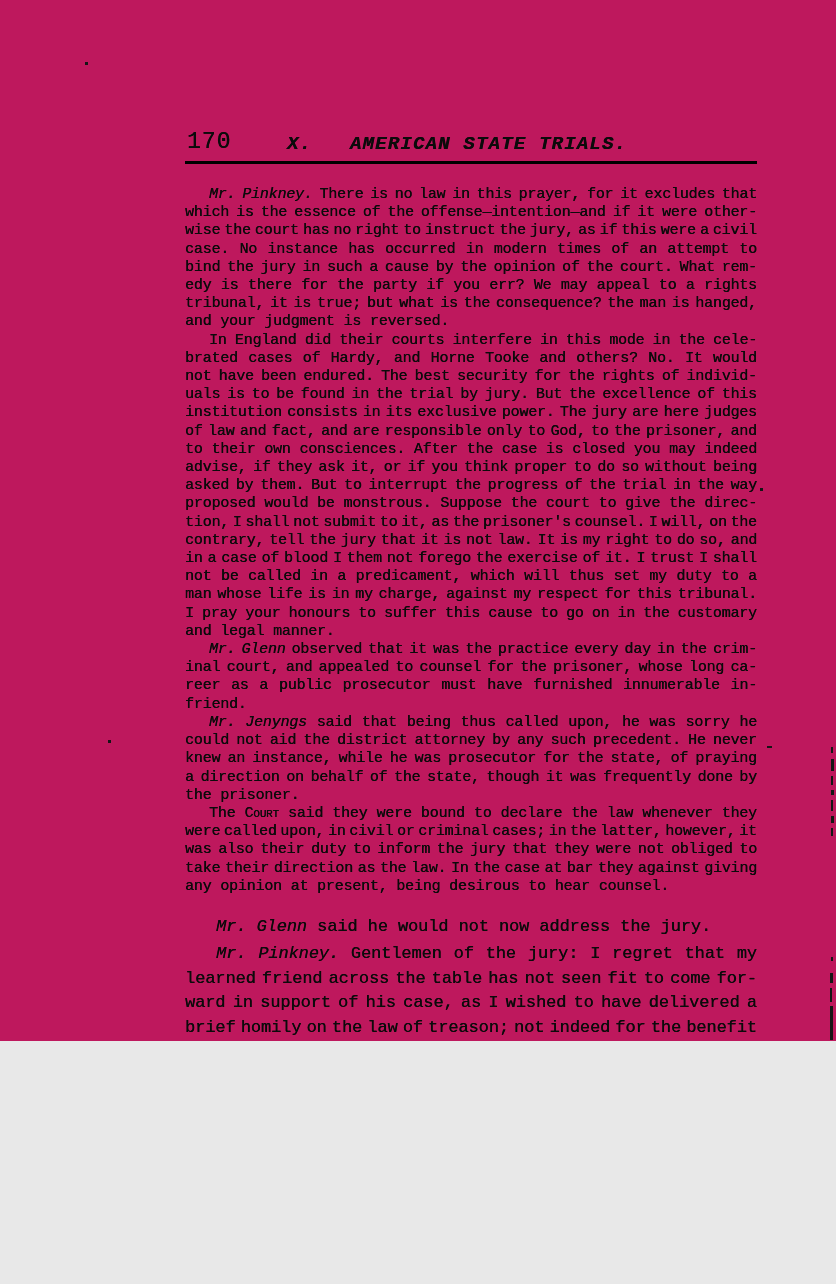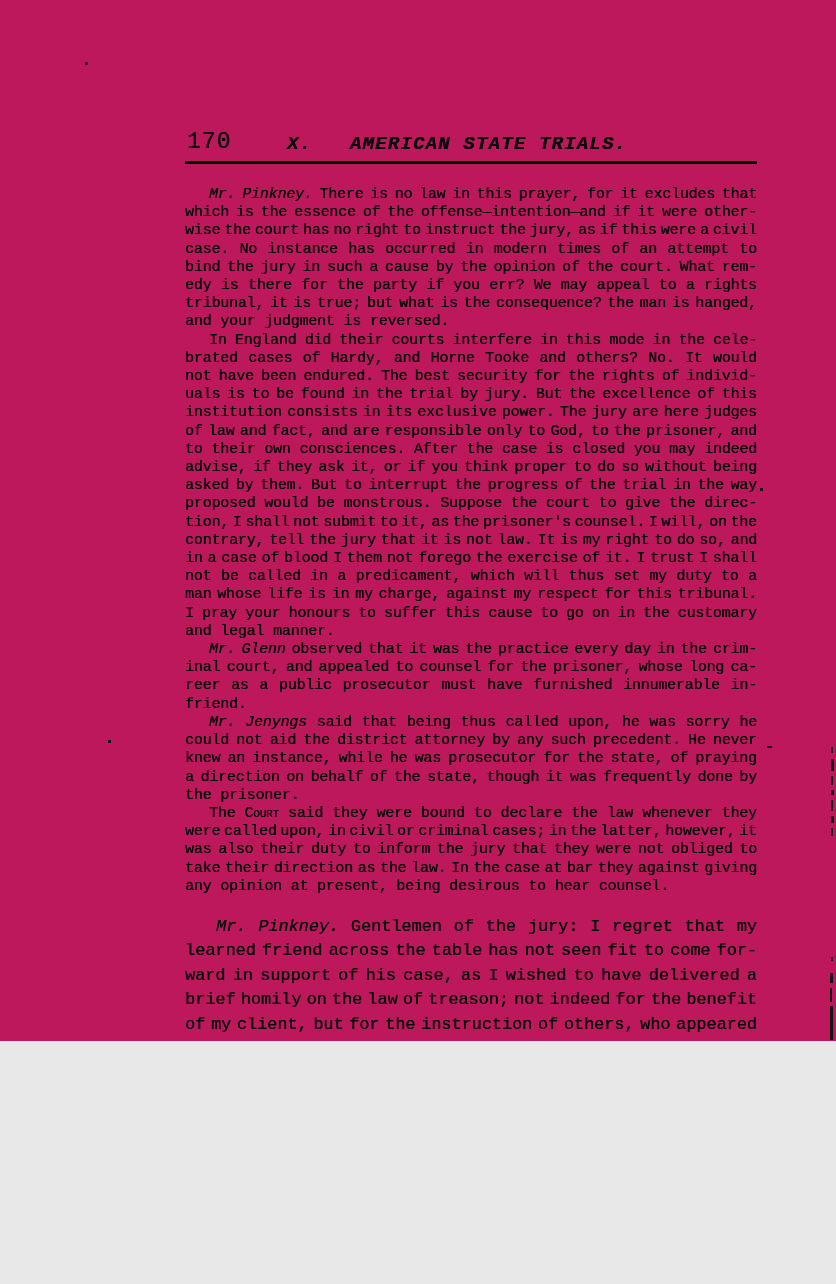--- a/index.html
+++ b/index.html
@@ -577,20 +577,23 @@
             <span class="w">bar</span>
             <span class="w">they</span>
             <span class="w">against</span>
             <span class="w">giving</span>
           </div>
           <div class="line last"><span>any opinion at present, being desirous to hear counsel.</span></div>
         </div>
       </div>
       <div class="section large">
         <div class="para">
+          <div class="line first last"><span class="i">Mr. Glenn</span><span> said he would not now address the jury.</span></div>
+        </div>
+        <div class="para">
           <div class="line first just">
             <span class="w i">Mr.</span>
             <span class="w i">Pinkney.</span>
             <span class="w">Gentlemen</span>
             <span class="w">of</span>
             <span class="w">the</span>
             <span class="w">jury:</span>
             <span class="w">I</span>
             <span class="w">regret</span>
             <span class="w">that</span>

